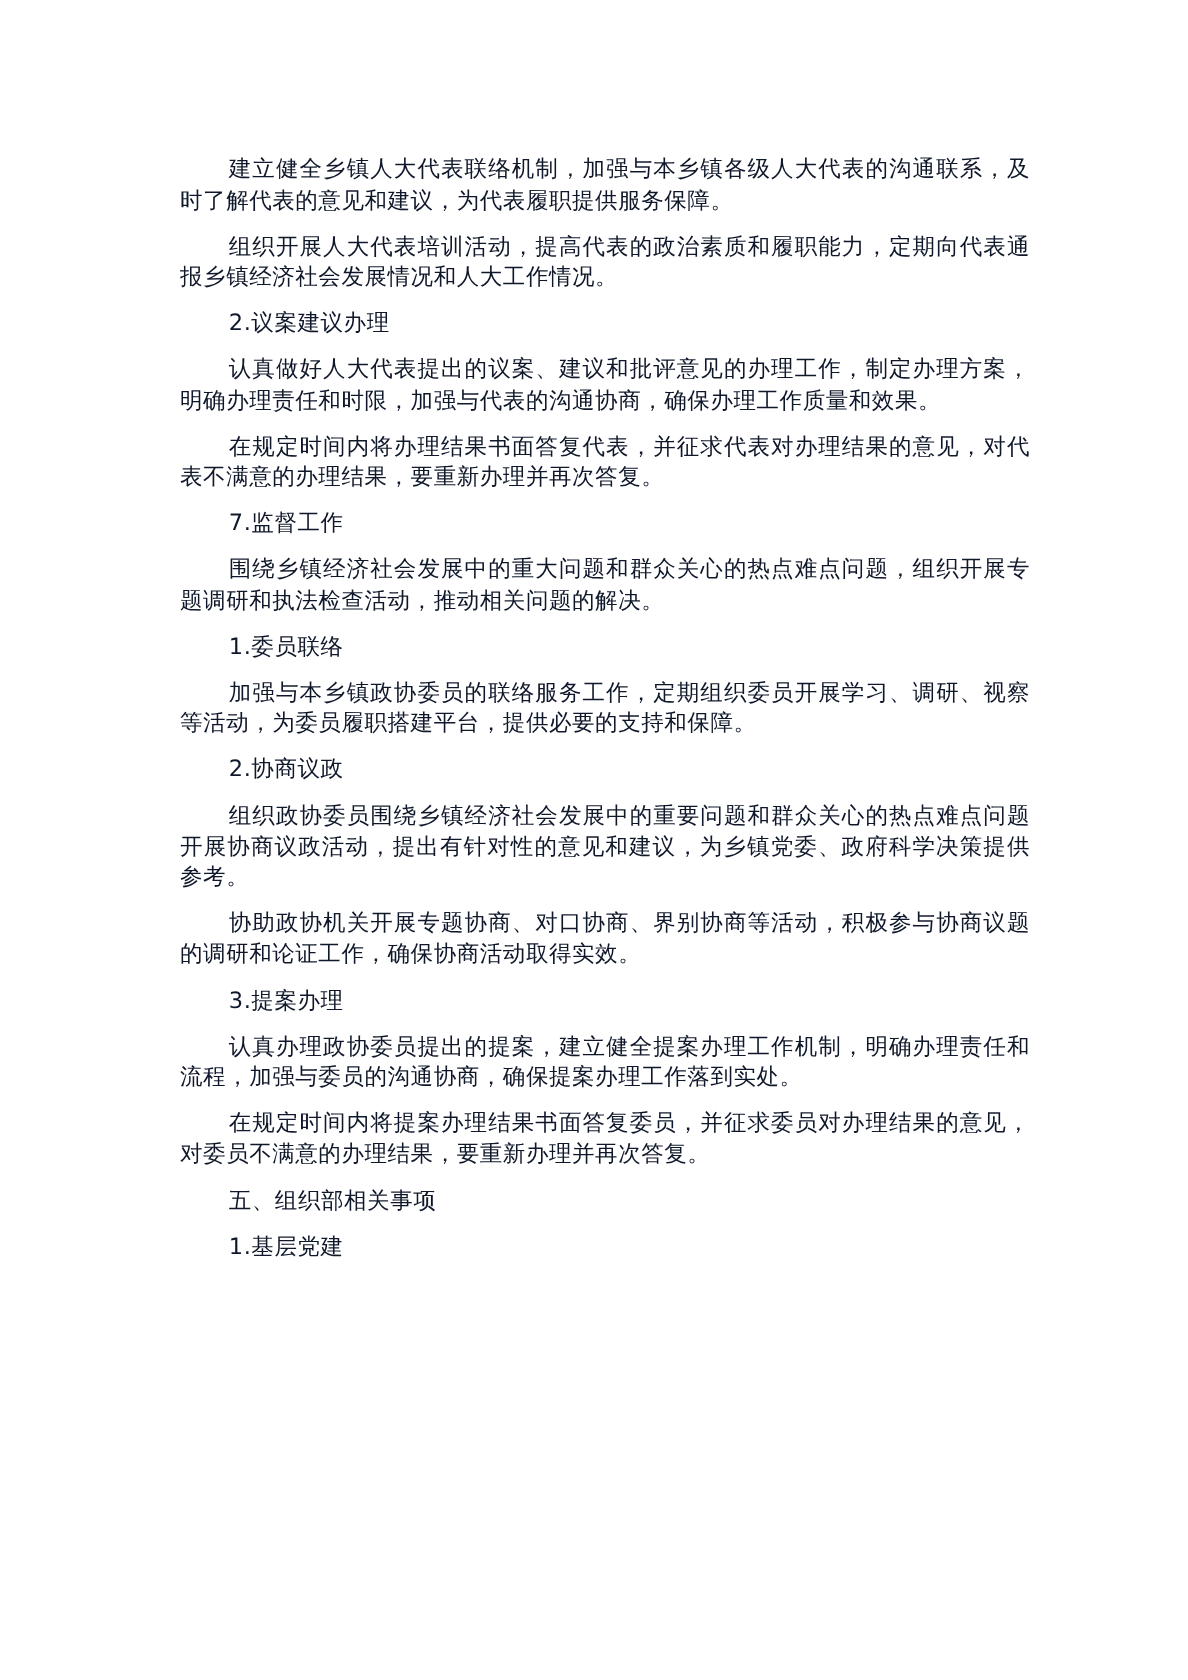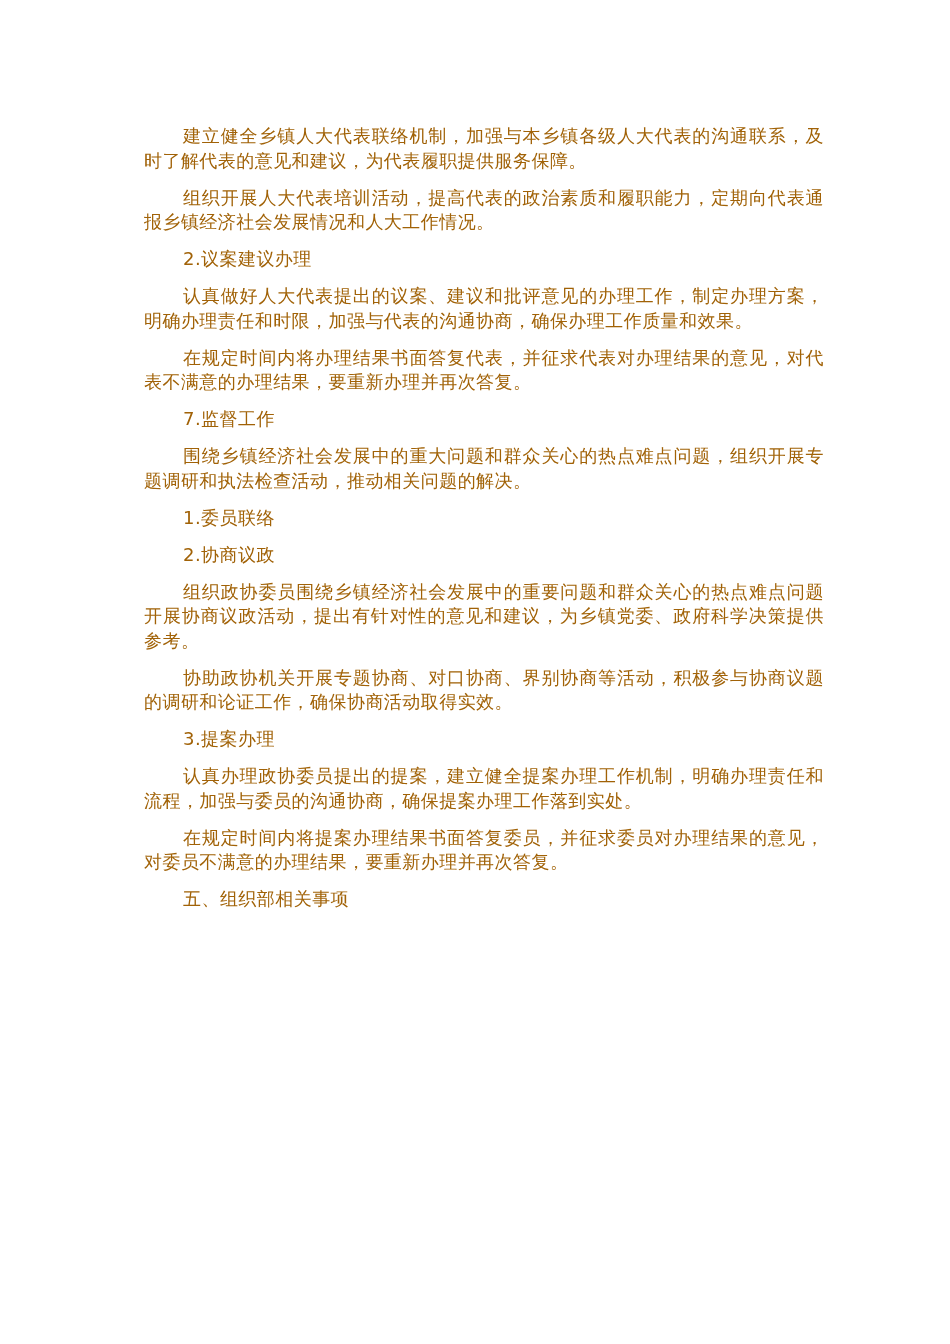--- a/index.html
+++ b/index.html
@@ -1,36 +1,38 @@
 <!DOCTYPE html>
 <html><head>
 <meta charset="utf-8">
 <style>
   html, body { margin: 0; padding: 0; background: #ffffff; }
   body { width: 950px; height: 1344px; position: relative; overflow: hidden; }
   .page {
     position: absolute; left: 144px; top: 124px; width: 680px;
     font-family: "DejaVu Sans", sans-serif;
-    font-size: 18px; line-height: 24.5px; color: #a16207;
+    font-size: 18px; line-height: 24.5px; color: #0f172a;
   }
   .para { margin: 0 0 12.5px 0; text-indent: 39px; text-align: justify; letter-spacing: 0.45px; }
   .heading { margin: 0 0 12.5px 0; text-indent: 39px; letter-spacing: 0.45px; }
 </style>
 </head>
 <body>
 
 <div class="page">
   <p class="para">建立健全乡镇人大代表联络机制，加强与本乡镇各级人大代表的沟通联系，及时了解代表的意见和建议，为代表履职提供服务保障。</p>
   <p class="para">组织开展人大代表培训活动，提高代表的政治素质和履职能力，定期向代表通报乡镇经济社会发展情况和人大工作情况。</p>
   <p class="heading">2.议案建议办理</p>
   <p class="para">认真做好人大代表提出的议案、建议和批评意见的办理工作，制定办理方案，明确办理责任和时限，加强与代表的沟通协商，确保办理工作质量和效果。</p>
   <p class="para">在规定时间内将办理结果书面答复代表，并征求代表对办理结果的意见，对代表不满意的办理结果，要重新办理并再次答复。</p>
   <p class="heading">7.监督工作</p>
   <p class="para">围绕乡镇经济社会发展中的重大问题和群众关心的热点难点问题，组织开展专题调研和执法检查活动，推动相关问题的解决。</p>
   <p class="heading">1.委员联络</p>
+  <p class="para">加强与本乡镇政协委员的联络服务工作，定期组织委员开展学习、调研、视察等活动，为委员履职搭建平台，提供必要的支持和保障。</p>
   <p class="heading">2.协商议政</p>
   <p class="para">组织政协委员围绕乡镇经济社会发展中的重要问题和群众关心的热点难点问题开展协商议政活动，提出有针对性的意见和建议，为乡镇党委、政府科学决策提供参考。</p>
   <p class="para">协助政协机关开展专题协商、对口协商、界别协商等活动，积极参与协商议题的调研和论证工作，确保协商活动取得实效。</p>
   <p class="heading">3.提案办理</p>
   <p class="para">认真办理政协委员提出的提案，建立健全提案办理工作机制，明确办理责任和流程，加强与委员的沟通协商，确保提案办理工作落到实处。</p>
   <p class="para">在规定时间内将提案办理结果书面答复委员，并征求委员对办理结果的意见，对委员不满意的办理结果，要重新办理并再次答复。</p>
   <p class="heading">五、组织部相关事项</p>
+  <p class="heading">1.基层党建</p>
 </div>
 
 </body></html>

